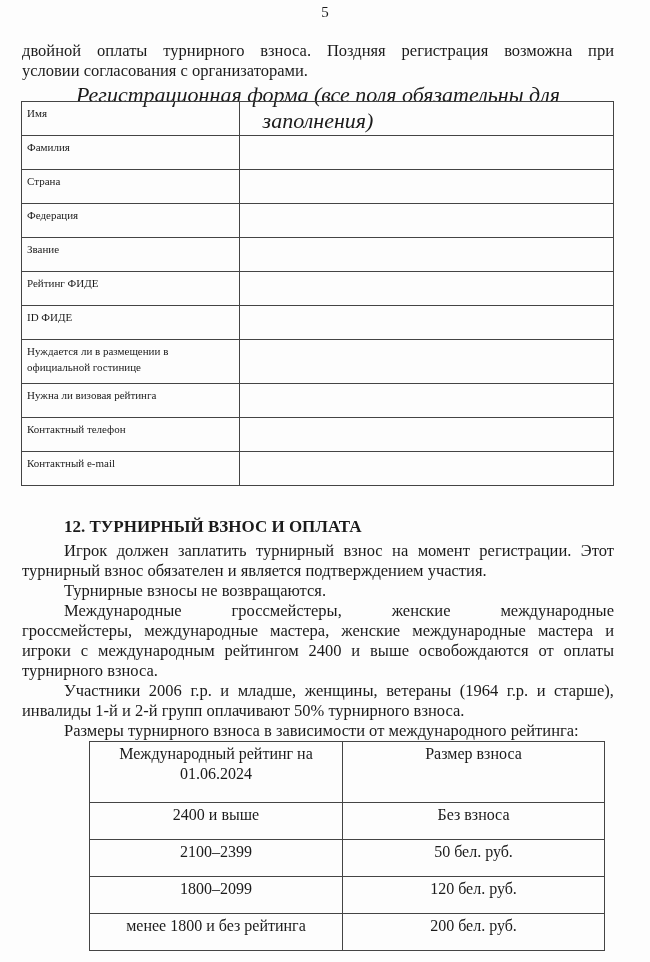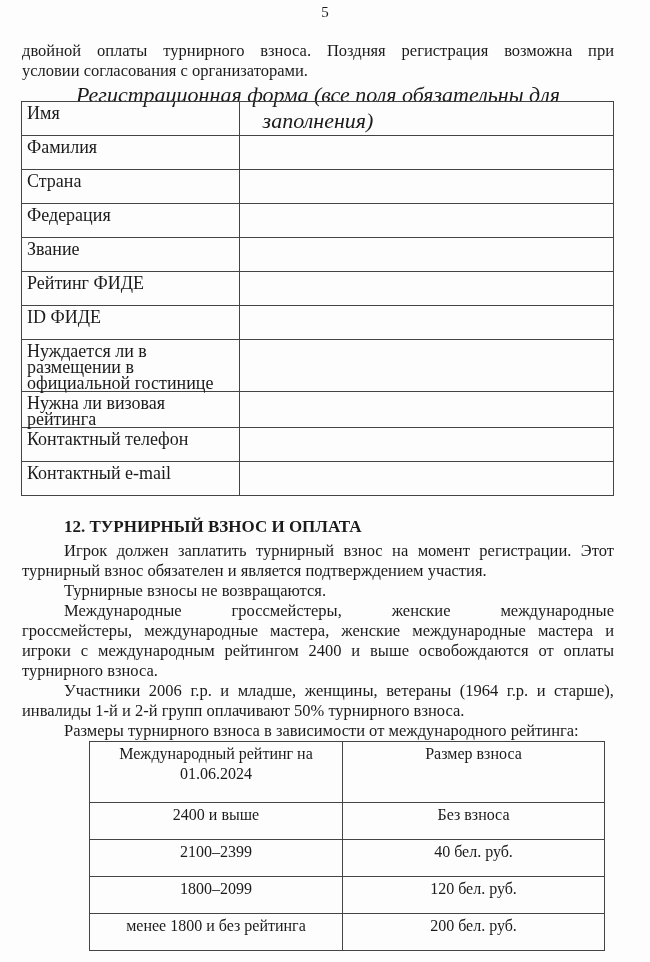--- a/index.html
+++ b/index.html
@@ -8,21 +8,21 @@
     font-family: "Liberation Serif", serif; color: #1b1b1b;
   }
   .abs { position: absolute; }
   .page-num { left: 0; width: 650px; top: 4px; text-align: center; font-size: 15px; }
   .para { left: 22px; width: 592px; font-size: 16.5px; line-height: 19px; }
   .justify { text-align: justify; text-align-last: justify; }
   .indent { text-indent: 42px; }
   .form-title { left: 22px; width: 592px; top: 82px; text-align: center; font-style: italic; font-size: 22px; }
   table { border-collapse: collapse; }
   .reg-table { position: absolute; left: 21px; top: 101px; width: 593px; }
-  .reg-table td { border: 1.5px solid #444; vertical-align: top; font-size: 18px; line-height: 16px; padding: 3px 5px 0 5px; height: 30px; }
+  .reg-table td { border: 1.5px solid #444; vertical-align: top; font-size: 11px; line-height: 16px; padding: 3px 5px 0 5px; height: 30px; }
   .reg-table td.lbl { width: 207px; }
   .reg-table tr.tall td { height: 40px; }
   .section-h { left: 64px; top: 517px; font-weight: bold; font-size: 17px; }
   .fee-table { position: absolute; left: 89px; top: 741px; width: 516px; }
   .fee-table td { border: 1.5px solid #444; text-align: center; vertical-align: top; font-size: 16px; line-height: 20px; padding: 2px 4px 0 4px; height: 34px; }
   .fee-table tr.head td { height: 58px; }
   .fee-table td.c1 { width: 244px; }
 </style>
 </head>
 <body>
@@ -101,21 +101,21 @@
     <tr class="head">
       <td class="c1">Международный рейтинг на 01.06.2024</td>
       <td>Размер взноса</td>
     </tr>
     <tr>
       <td class="c1">2400 и выше</td>
       <td>Без взноса</td>
     </tr>
     <tr>
       <td class="c1">2100–2399</td>
-      <td>40 бел. руб.</td>
+      <td>50 бел. руб.</td>
     </tr>
     <tr>
       <td class="c1">1800–2099</td>
       <td>120 бел. руб.</td>
     </tr>
     <tr>
       <td class="c1">менее 1800 и без рейтинга</td>
       <td>200 бел. руб.</td>
     </tr>
   </tbody>

